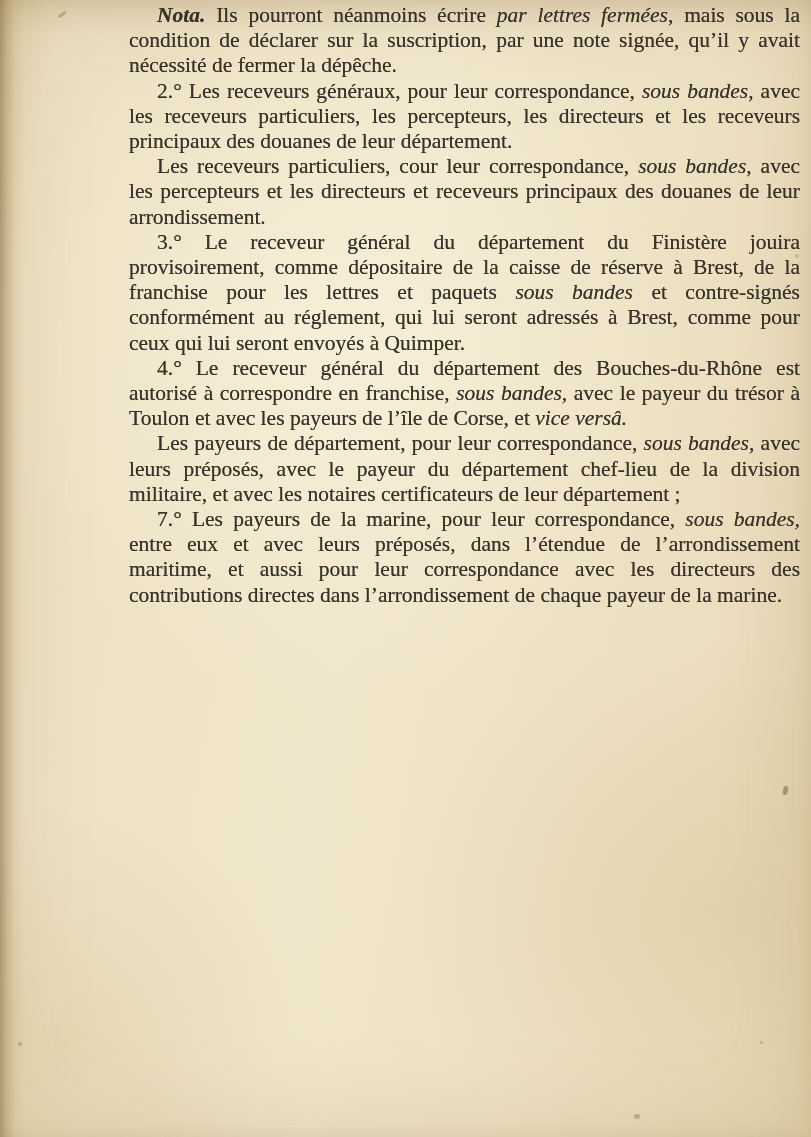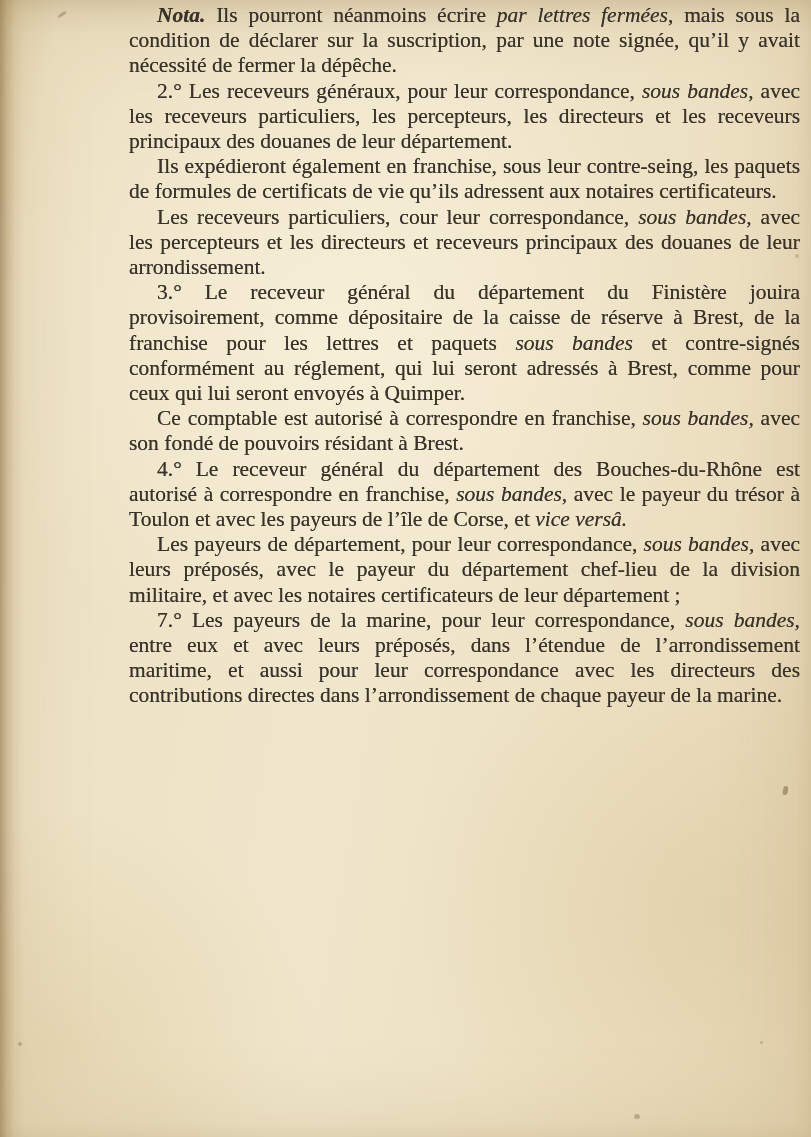--- a/index.html
+++ b/index.html
@@ -72,21 +72,19 @@
 <div class="page">
   <div class="speck s1"></div>
   <div class="speck s2"></div>
   <div class="speck s3"></div>
   <div class="speck s4"></div>
   <div class="speck s5"></div>
   <div class="speck s6"></div>
   <div class="textblock">
       <p class="para"><span class="it bd">Nota.</span><span class=""> Ils pourront néanmoins écrire </span><span class="it ">par lettres fermées</span><span class="">, mais sous la condition de déclarer sur la suscription, par une note signée, qu’il y avait nécessité de fermer la dépêche.</span></p>
       <p class="para"><span class="">2.° Les receveurs généraux, pour leur correspondance, </span><span class="it ">sous bandes,</span><span class=""> avec les receveurs particuliers, les percepteurs, les directeurs et les receveurs principaux des douanes de leur département.</span></p>
-      <p class="para"><span class="">Ils expédieront également en franchise, sous leur contre-seing, les paquets de formules de certificats de vie qu’ils adressent aux notaires certificateurs.</span></p>
       <p class="para"><span class="">Les receveurs particuliers, cour leur correspondance, </span><span class="it ">sous bandes,</span><span class=""> avec les percepteurs et les directeurs et receveurs principaux des douanes de leur arrondissement.</span></p>
       <p class="para"><span class="">3.° Le receveur général du département du Finistère jouira provisoirement, comme dépositaire de la caisse de réserve à Brest, de la franchise pour les lettres et paquets </span><span class="it ">sous bandes</span><span class=""> et contre-signés conformément au réglement, qui lui seront adressés à Brest, comme pour ceux qui lui seront envoyés à Quimper.</span></p>
-      <p class="para"><span class="">Ce comptable est autorisé à correspondre en franchise, </span><span class="it ">sous bandes,</span><span class=""> avec son fondé de pouvoirs résidant à Brest.</span></p>
       <p class="para"><span class="">4.° Le receveur général du département des Bouches-du-Rhône est autorisé à correspondre en franchise, </span><span class="it ">sous bandes,</span><span class=""> avec le payeur du trésor à Toulon et avec les payeurs de l’île de Corse, et </span><span class="it ">vice versâ.</span></p>
       <p class="para"><span class="">Les payeurs de département, pour leur correspondance, </span><span class="it ">sous bandes,</span><span class=""> avec leurs préposés, avec le payeur du département chef-lieu de la division militaire, et avec les notaires certificateurs de leur département&nbsp;;</span></p>
       <p class="para"><span class="">7.° Les payeurs de la marine, pour leur correspondance, </span><span class="it ">sous bandes,</span><span class=""> entre eux et avec leurs préposés, dans l’étendue de l’arrondissement maritime, et aussi pour leur correspondance avec les directeurs des contributions directes dans l’arrondissement de chaque payeur de la marine.</span></p>
     </div>
 </div>
 
 </body></html>

